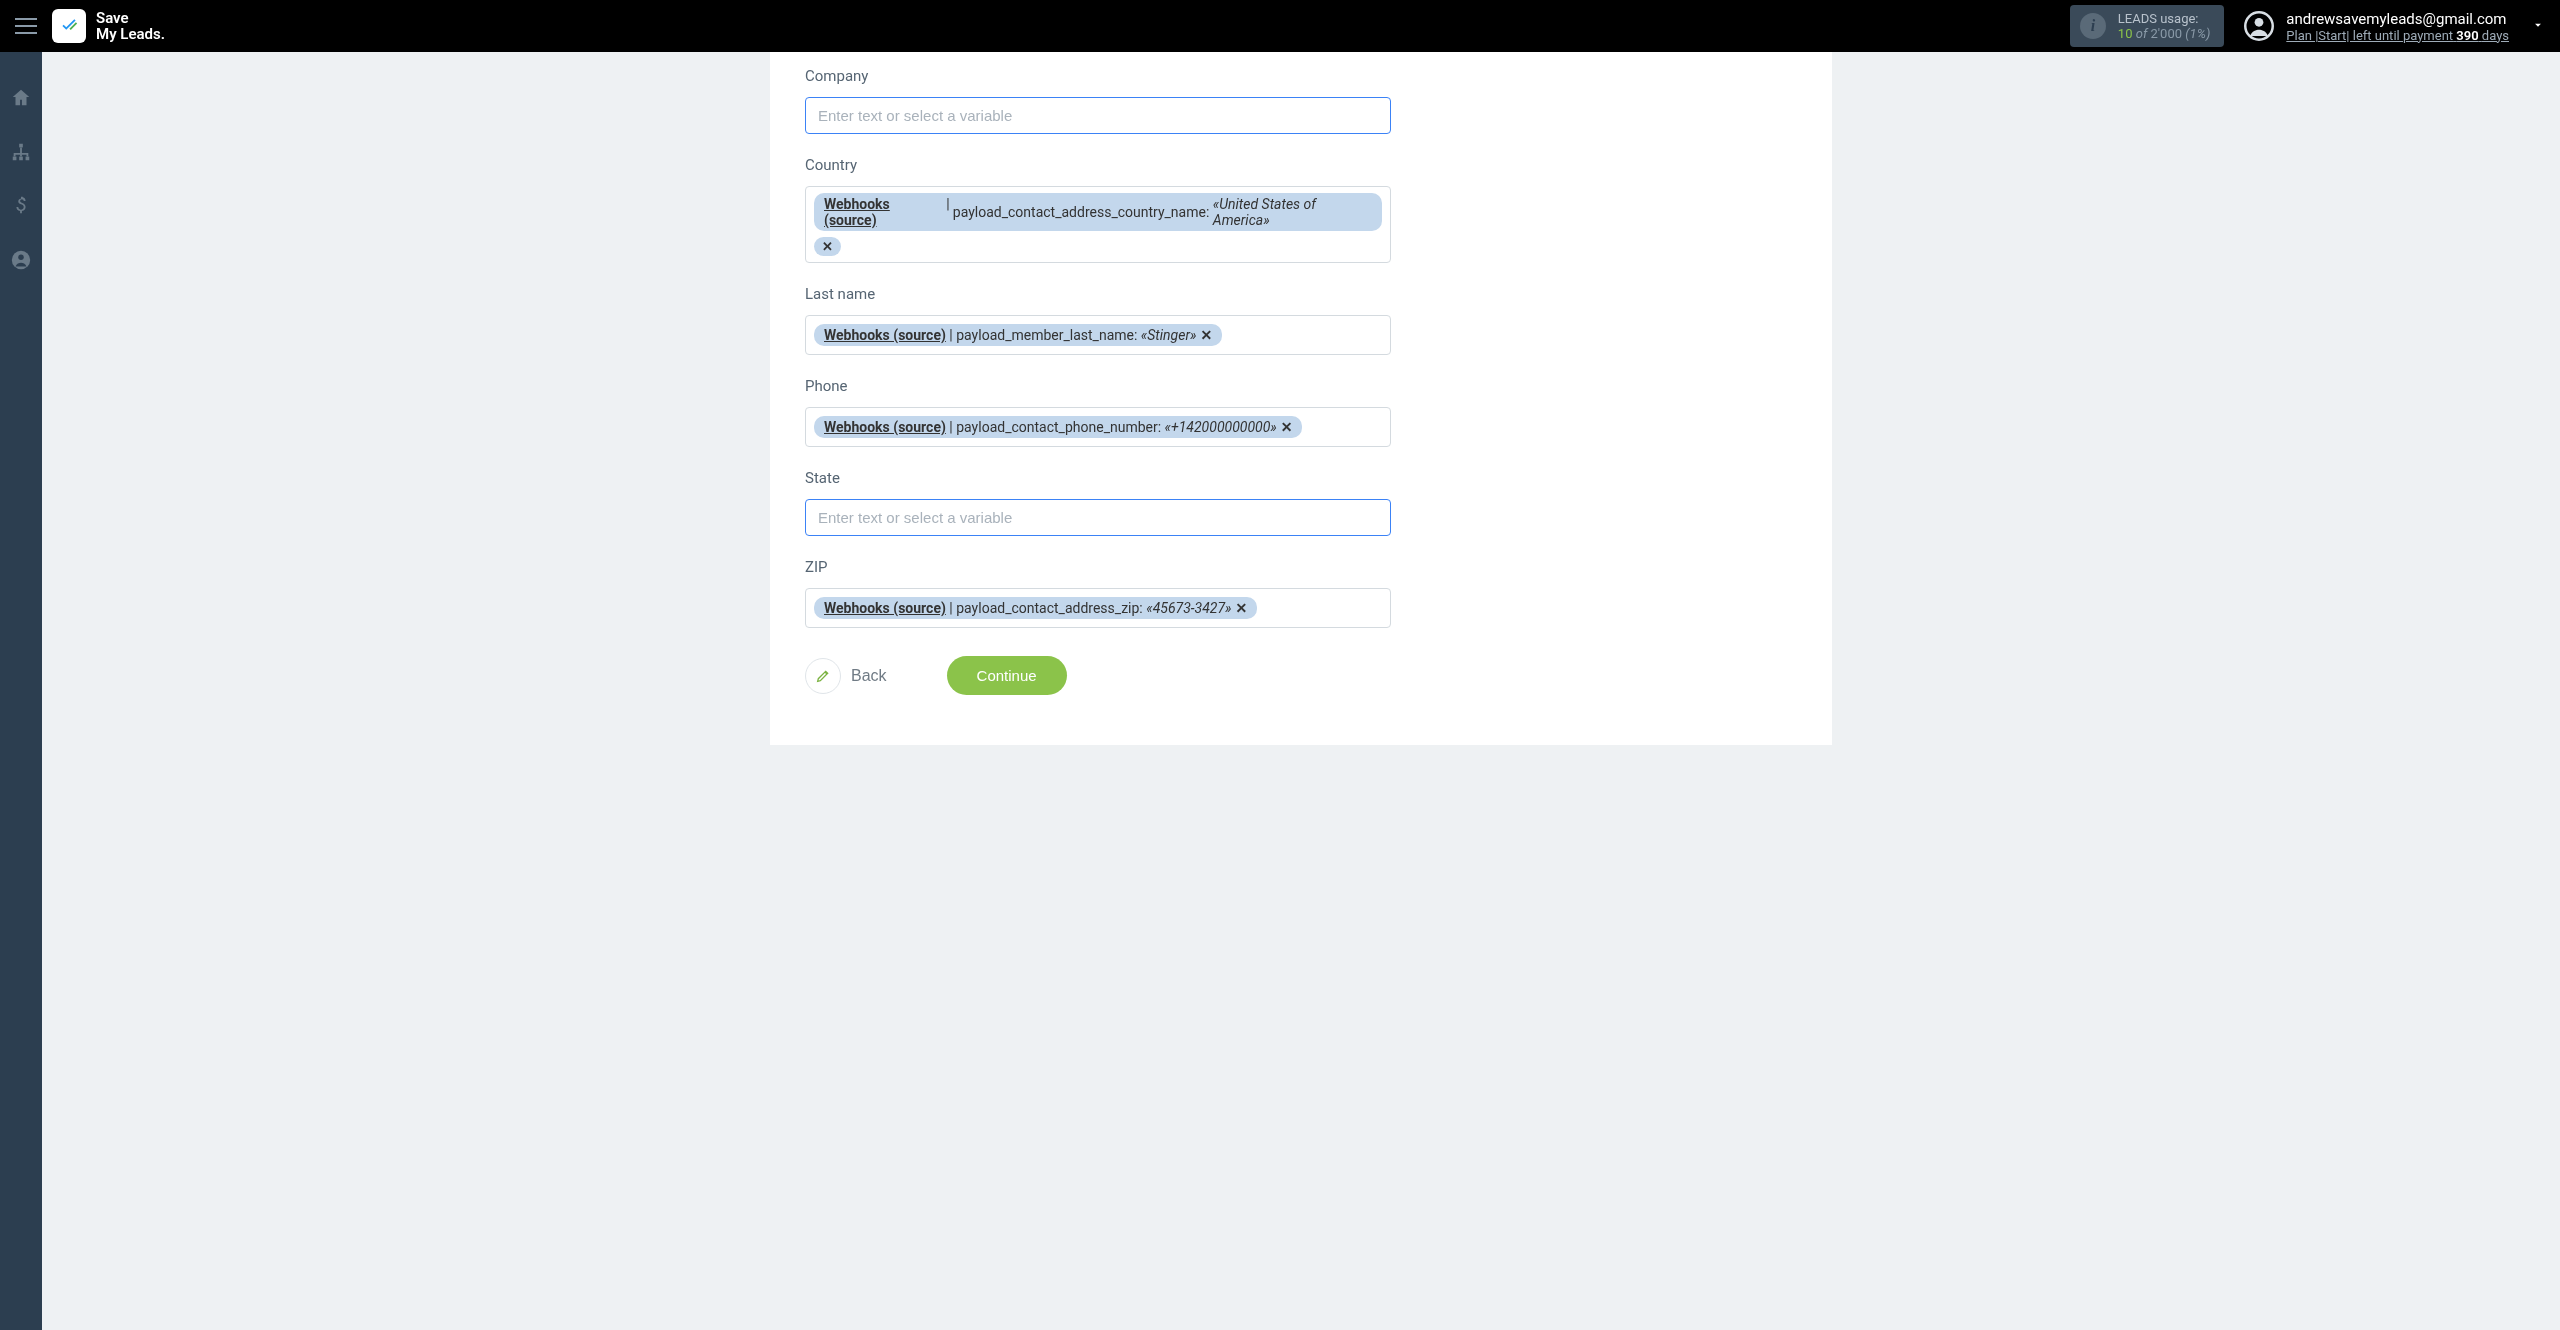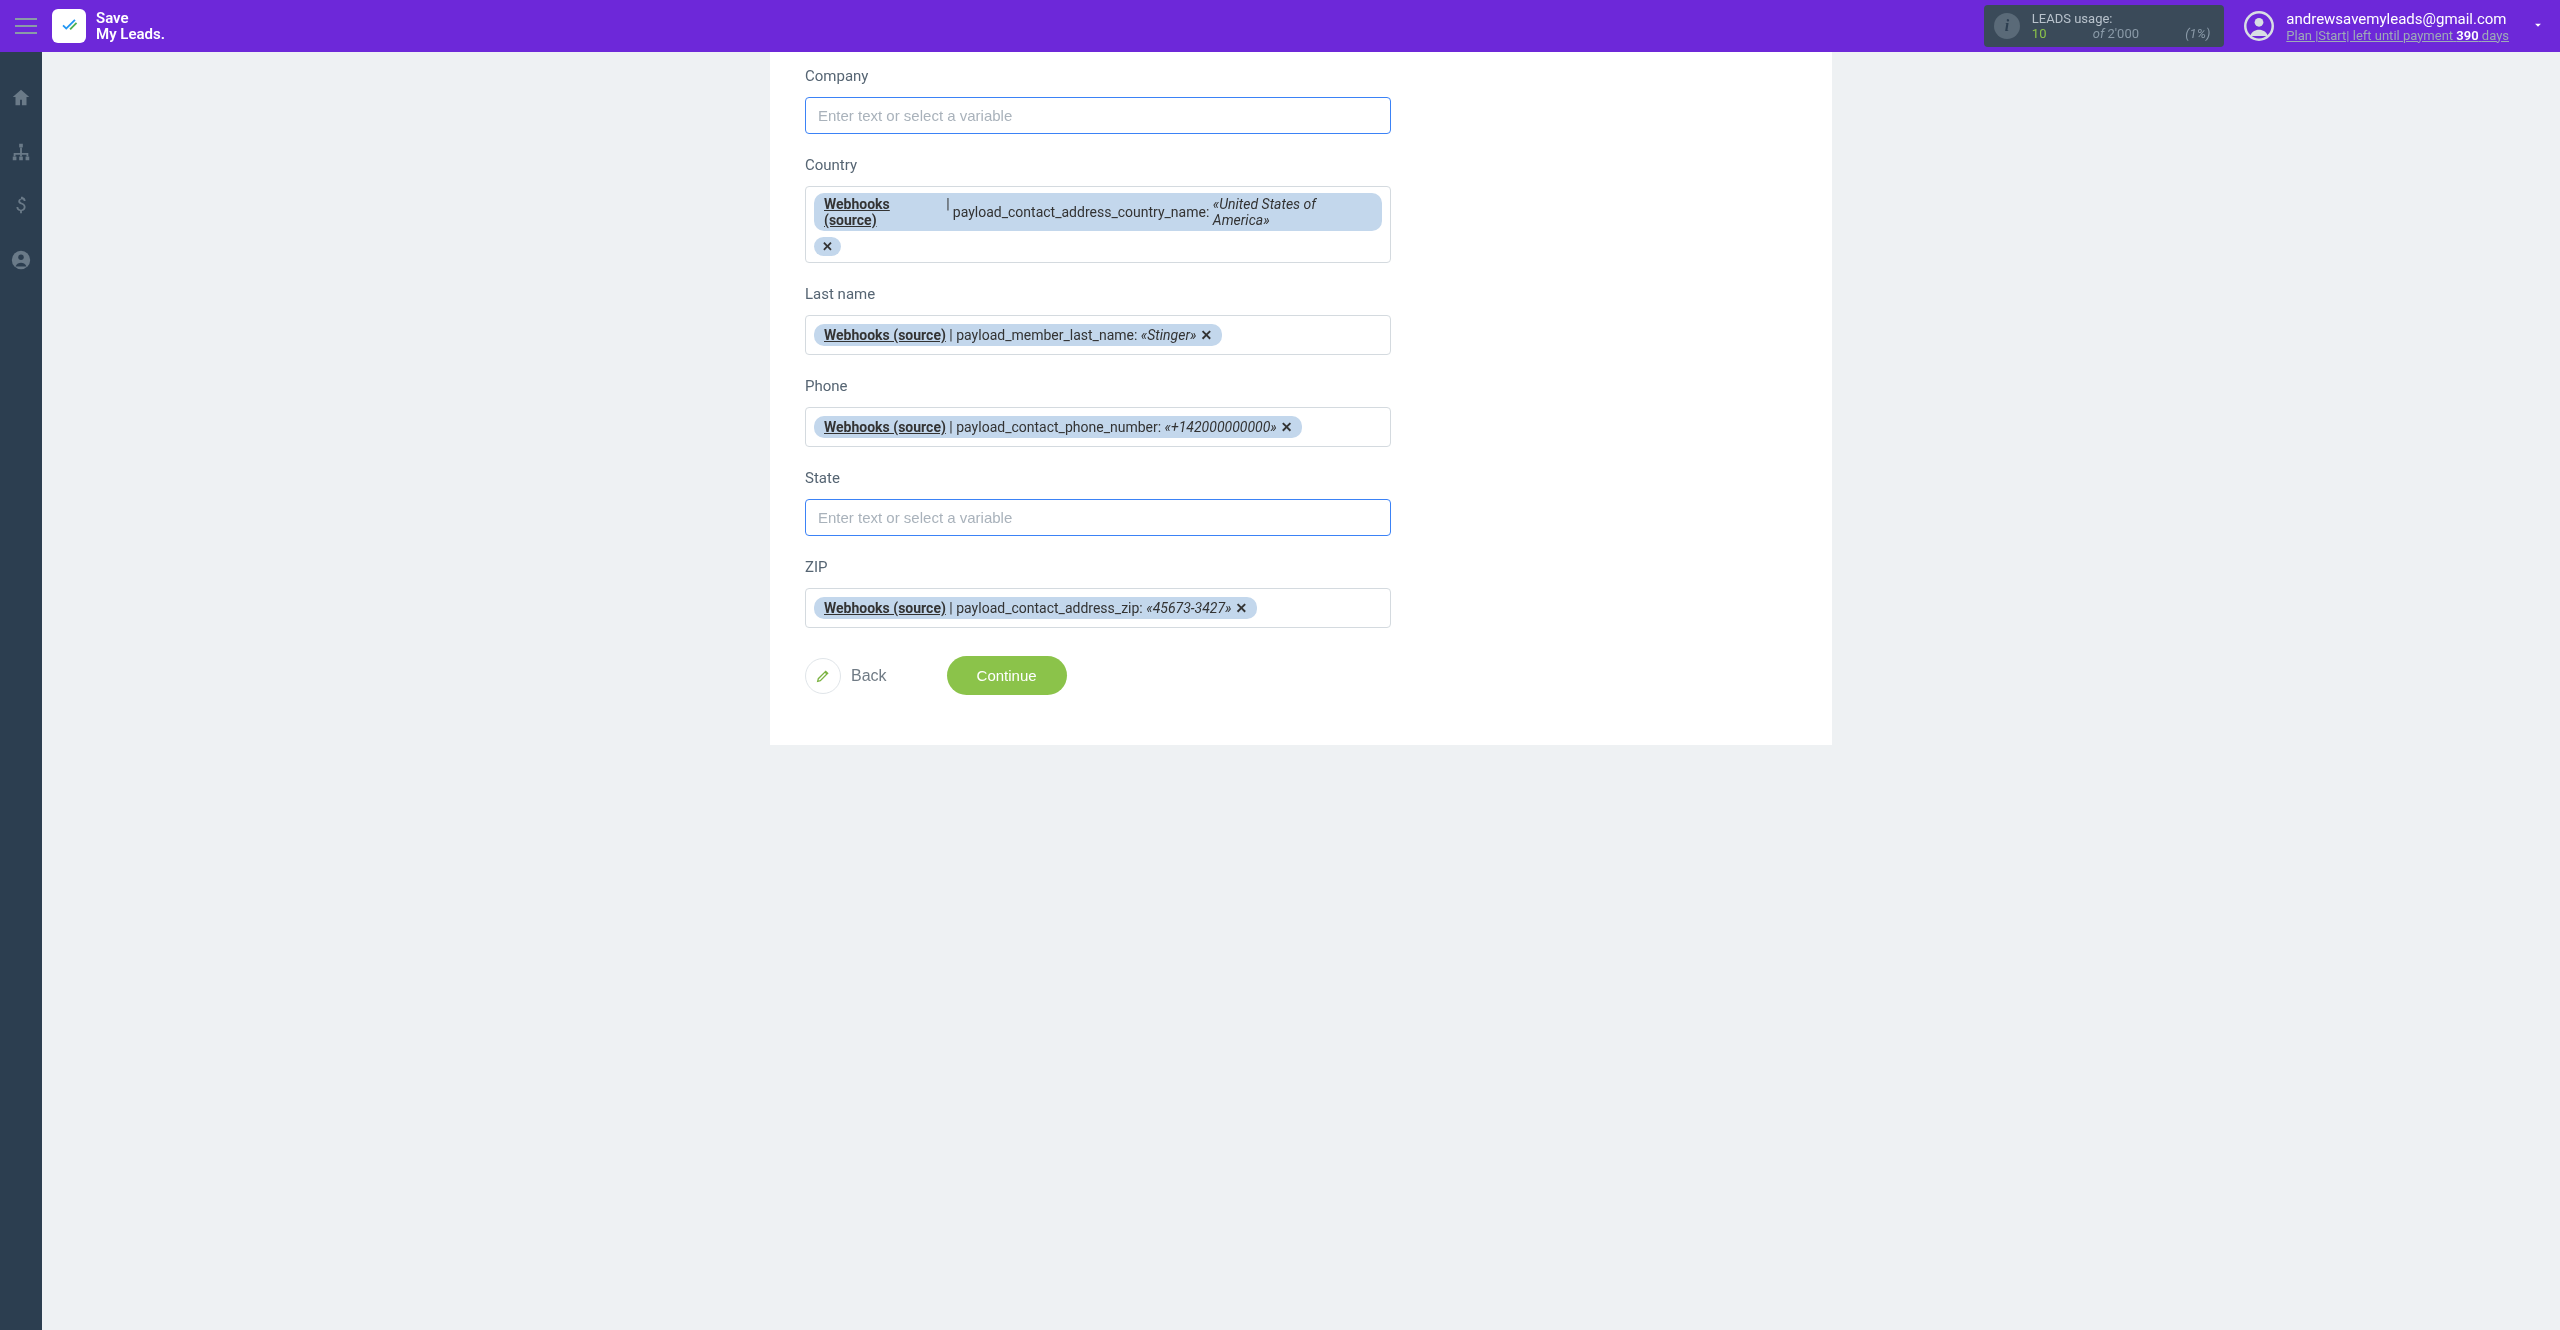--- a/index.html
+++ b/index.html
@@ -1,35 +1,35 @@
 <!DOCTYPE html>
 <html><head>
   <meta charset="utf-8">
   <style>
     * { margin: 0; padding: 0; box-sizing: border-box; }
     body { font-family: -apple-system, BlinkMacSystemFont, "Segoe UI", Roboto, Arial, sans-serif; background: #eef1f3; color: #333; }
     
     
-    .header { height: 52px; background: #6d28d9; display: flex; align-items: center; padding: 0 15px; justify-content: space-between; }
+    .header { height: 52px; background: #000000; display: flex; align-items: center; padding: 0 15px; justify-content: space-between; }
     .header-left { display: flex; align-items: center; gap: 15px; }
     .hamburger { width: 22px; height: 16px; display: flex; flex-direction: column; justify-content: space-between; cursor: pointer; }
     .hamburger span { height: 2px; background: #8a9aa8; width: 100%; }
     .logo { display: flex; align-items: center; gap: 10px; }
     .logo-icon { width: 34px; height: 34px; background: #fff; border-radius: 6px; display: flex; align-items: center; justify-content: center; }
     .logo-icon svg { width: 22px; height: 22px; }
     .logo-text { color: #fff; font-size: 15px; font-weight: 600; line-height: 1.1; }
     
     .header-right { display: flex; align-items: center; gap: 20px; }
     .usage-box { background: #3a4a59; border-radius: 4px; padding: 6px 14px 6px 10px; display: flex; align-items: center; gap: 12px; }
     .usage-icon { width: 26px; height: 26px; background: #5a6a78; border-radius: 50%; display: flex; align-items: center; justify-content: center; color: #2c3e50; font-weight: bold; font-size: 16px; font-style: italic; font-family: serif; }
     .usage-text { font-size: 13px; }
     .usage-label { color: #b8c2cc; }
     .usage-value { color: #8a9aa8; }
     .usage-current { color: #8bc34a; }
-    .usage-of { font-style: italic; margin-left: 43px; }
+    .usage-of { font-style: italic; }
     
     .user-box { display: flex; align-items: center; gap: 12px; }
     .user-avatar { width: 30px; height: 30px; }
     .user-avatar svg { width: 30px; height: 30px; fill: #d8dee4; }
     .user-info { font-size: 13px; }
     .user-email { color: #fff; font-size: 15px; }
     .user-plan { color: #9eabb7; font-size: 13px; text-decoration: underline; }
     .user-plan .days-num { color: #fff; font-weight: 600; }
     .chevron-down { color: #fff; margin-left: 10px; cursor: pointer; }
     .chevron-down svg { width: 14px; height: 14px; fill: #fff; }

